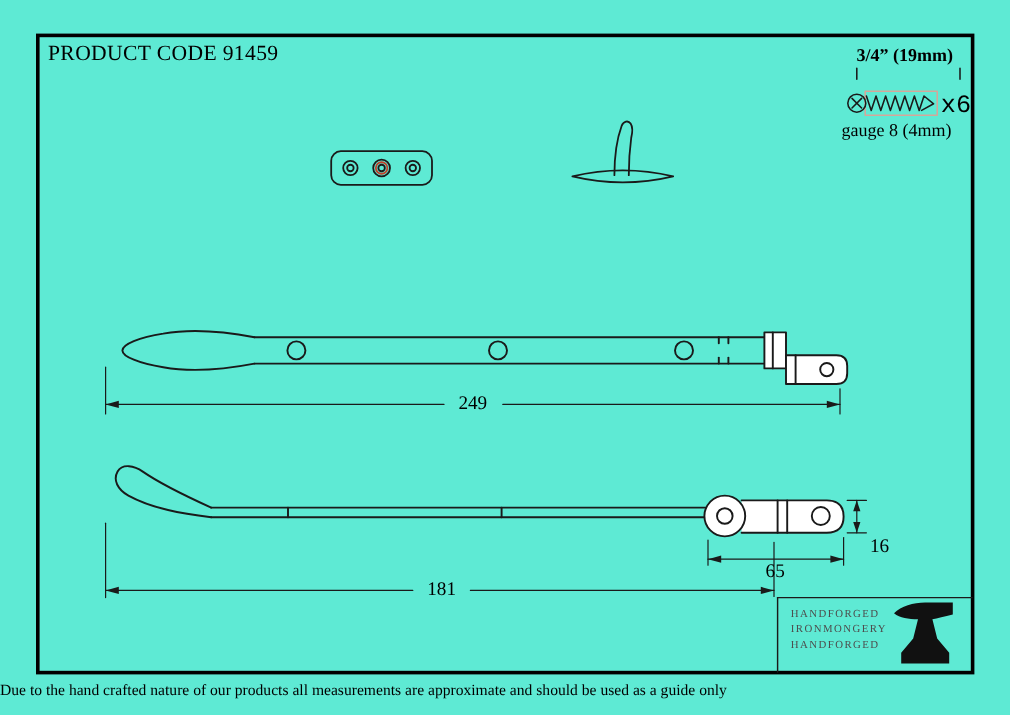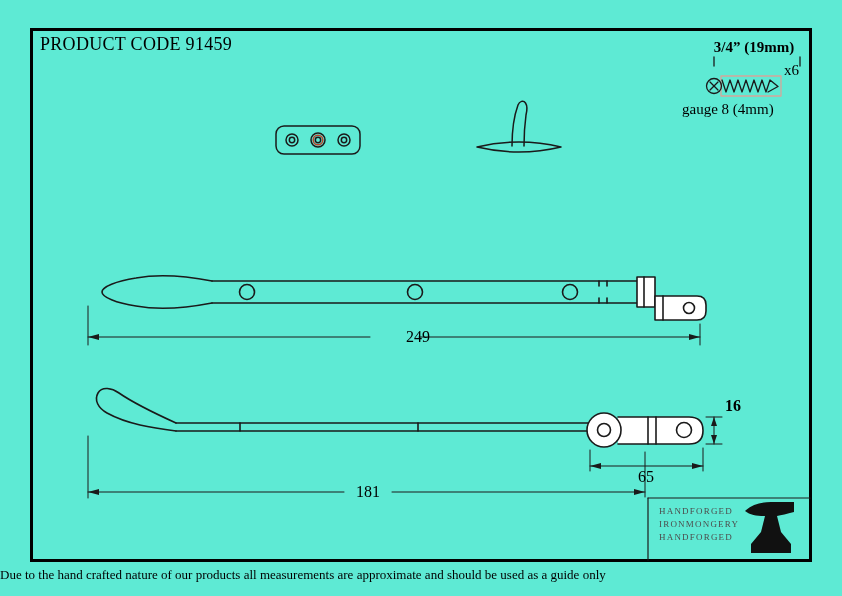--- a/index.html
+++ b/index.html
@@ -4,27 +4,27 @@
 <style>
   * { margin: 0; padding: 0; box-sizing: border-box; }
   html, body { background: #ffffff; }
   body { font-family: "Liberation Serif", serif; color: #000; }
   .page { position: relative; width: 842px; height: 596px; background: #5eead4; overflow: hidden; }
   .frame { position: absolute; left: 30px; top: 28px; width: 782px; height: 534px; border: 3px solid #000; }
   .drawing-svg { position: absolute; left: 0; top: 0; }
   .txt { position: absolute; white-space: nowrap; }
   .product-code { left: 40px; top: 34px; font-size: 18px; letter-spacing: 0.3px; }
   .screw-length { left: 696px; top: 39px; width: 116px; text-align: center; font-size: 15px; font-weight: bold; }
-  .screw-qty { left: 784px; top: 62px; font-size: 15px; }
-  .screw-gauge { left: 682px; top: 101px; width: 130px; text-align: left; font-size: 15px; }
+  .screw-qty { left: 784px; top: 77px; font-size: 21px; font-family: Liberation Mono, monospace; }
+  .screw-gauge { left: 682px; top: 101px; width: 130px; text-align: center; font-size: 15px; }
   .dim { font-size: 16px; transform: translate(-50%, -50%); }
-  .dim-249 { left: 394px; top: 337px; margin-left: 24px; }
+  .dim-249 { left: 394px; top: 337px; }
   .dim-228 { left: 368px; top: 492px; }
   .dim-45  { left: 646px; top: 477px; }
-  .dim-16  { left: 733px; top: 406px; font-weight: bold; }
+  .dim-16  { left: 733px; top: 456px; }
   .brand-text { position: absolute; left: 659px; top: 505px; font-size: 9px; letter-spacing: 1.2px; color: #4d4d4d; line-height: 13px; }
   .disclaimer { left: 0; right: 0; top: 567px; font-size: 13px; }
 </style>
 </head>
 <body>
 
 <div class="page">
 
   <div class="frame"></div>
 

